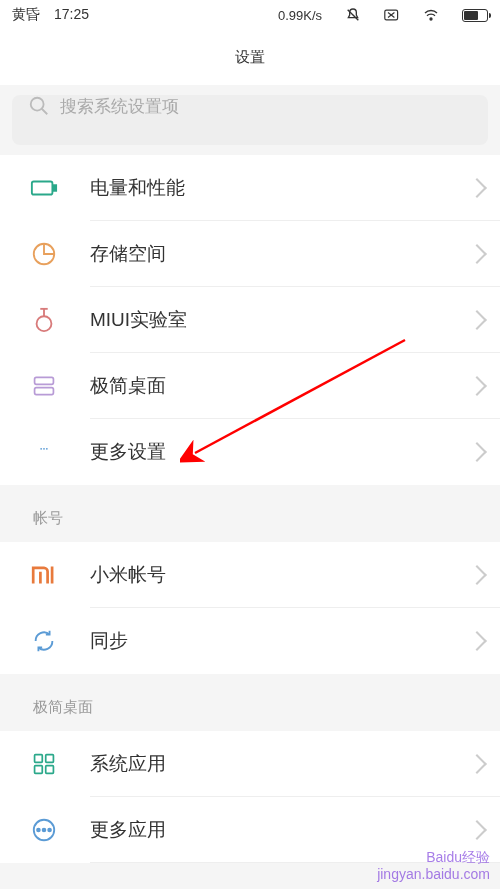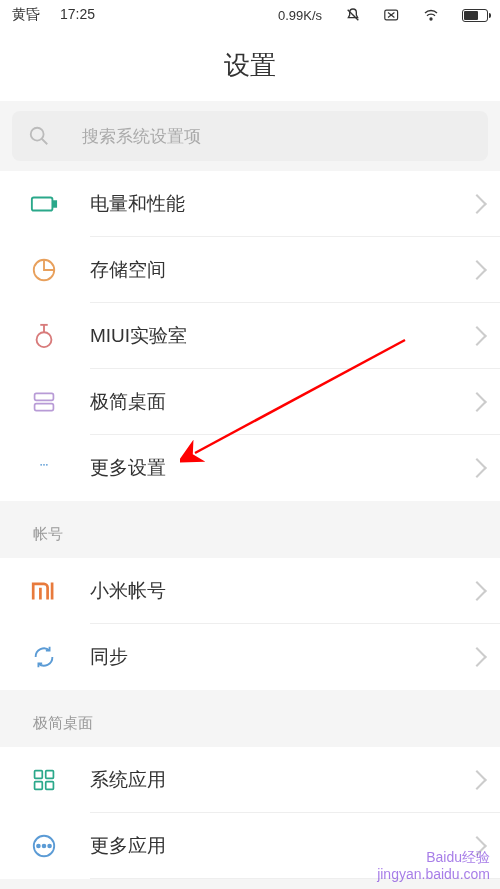--- a/index.html
+++ b/index.html
@@ -20,21 +20,21 @@
       background: #fff;
       display: flex;
       align-items: center;
       justify-content: space-between;
       padding: 0 12px;
       font-size: 14px;
       color: #333;
     }
     .status-left {
       display: flex;
-      gap: 20px;
+      gap: 14px;
       justify-content: flex-end;
     }
     .status-right {
       display: flex;
       align-items: center;
       gap: 23px;
       font-size: 13px;
     }
     .status-icon {
       width: 16px;
@@ -68,33 +68,32 @@
       width: 60%;
       background: #333;
       border-radius: 1px;
     }
     .header {
       background: #fff;
       padding: 18px 0;
       text-align: center;
     }
     .title {
-      font-size: 26px;
+      font-size: 15px;
       color: #333;
       font-weight: 400;
     }
     .search-bar {
       background: #eeeeee;
       margin: 10px 12px;
       border-radius: 8px;
       height: 50px;
       display: flex;
-      align-items: center;
       padding: 0 16px;
-      gap: 32px;
+      gap: 10px;
     }
     .search-icon-svg {
       width: 22px;
       height: 22px;
       stroke: #bbb;
       stroke-width: 2;
       fill: none;
     }
     .search-placeholder {
       color: #aaa;

